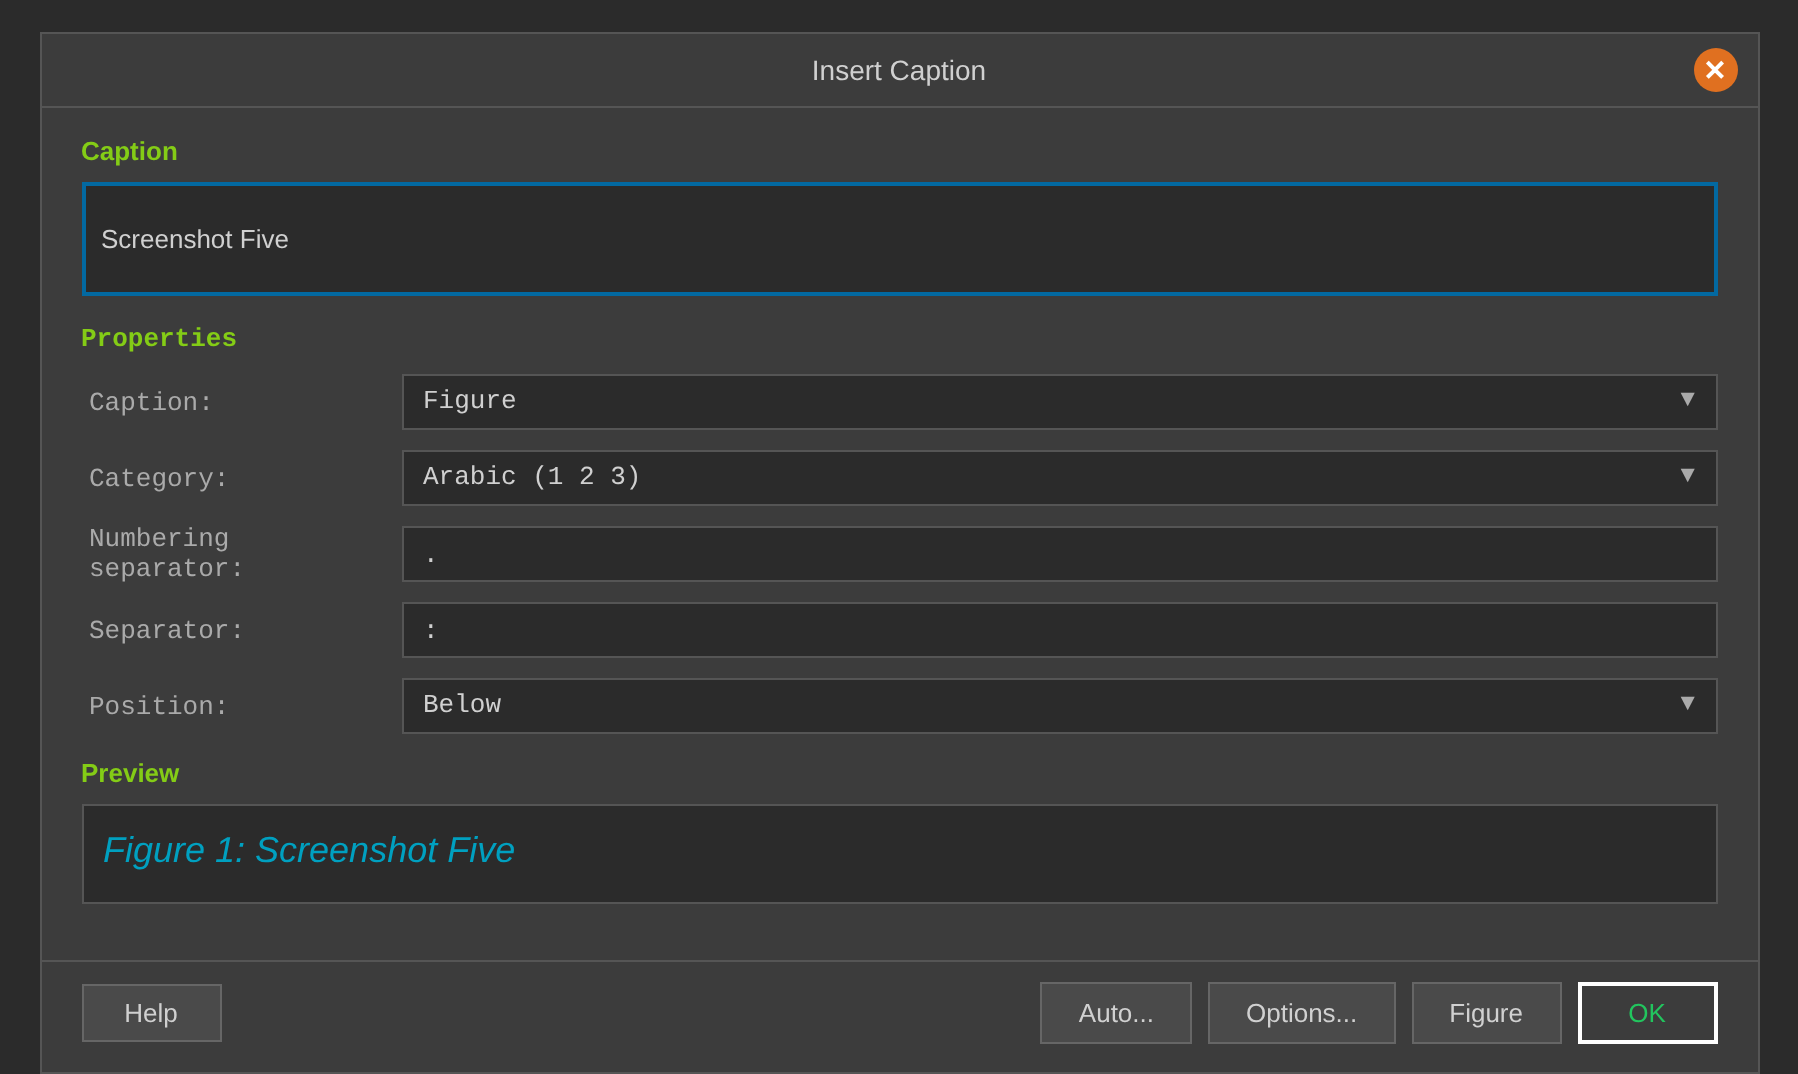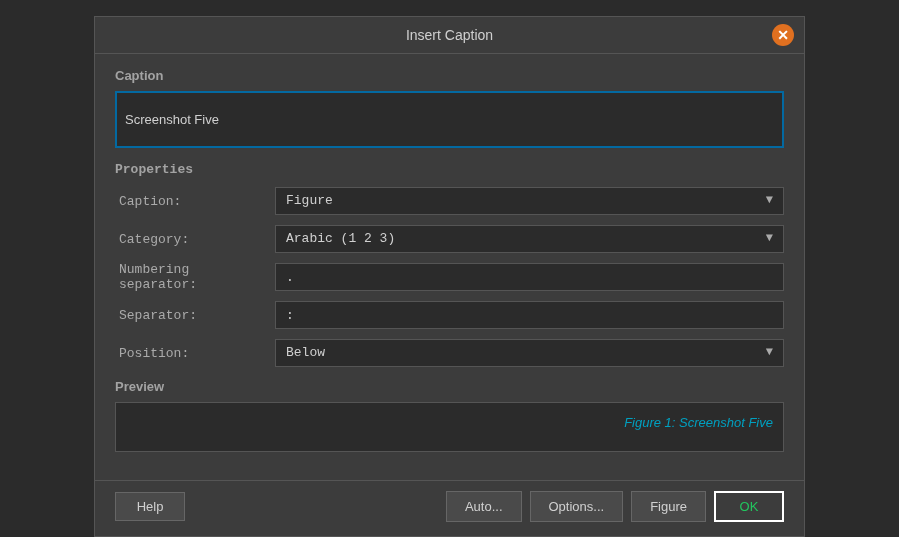--- a/index.html
+++ b/index.html
@@ -22,21 +22,21 @@
       width: 899px;
       height: 537px;
       display: flex;
       align-items: center;
       justify-content: center;
     }
 
     .dialog {
       background: #3c3c3c;
       border: 1px solid #555;
-      width: 711px;
+      width: 860px;
       position: relative;
       padding: 0;
       margin-top: 16px;
     }
 
     .dialog-titlebar {
       background: #3c3c3c;
       border-bottom: 1px solid #555;
       padding: 10px 16px;
       display: flex;
@@ -70,21 +70,21 @@
       font-weight: bold;
       line-height: 1;
     }
 
     .dialog-body {
       padding: 14px 20px 14px 20px;
     }
 
     .section-label {
       font-weight: bold;
-      color: #a3a3a3;
+      color: #84cc16;
       margin-bottom: 8px;
       font-size: 13px;
     }
 
     .caption-input {
       width: 100%;
       background: #2b2b2b;
       border: 2px solid #0369a1;
       color: #d0d0d0;
       padding: 19px 8px;
@@ -146,23 +146,22 @@
       margin-top: 8px;
       margin-bottom: 14px;
     }
 
     .preview-box {
       background: #2b2b2b;
       border: 1px solid #555;
       padding: 12px 10px;
       min-height: 50px;
       color: #00a0c0;
-      font-size: 13px;
+      font-size: 18px;
       font-style: italic;
-      text-align: right;
     }
 
     .dialog-footer {
       display: flex;
       align-items: center;
       padding: 10px 20px 14px 20px;
       border-top: 1px solid #555;
       gap: 20px;
     }
 

